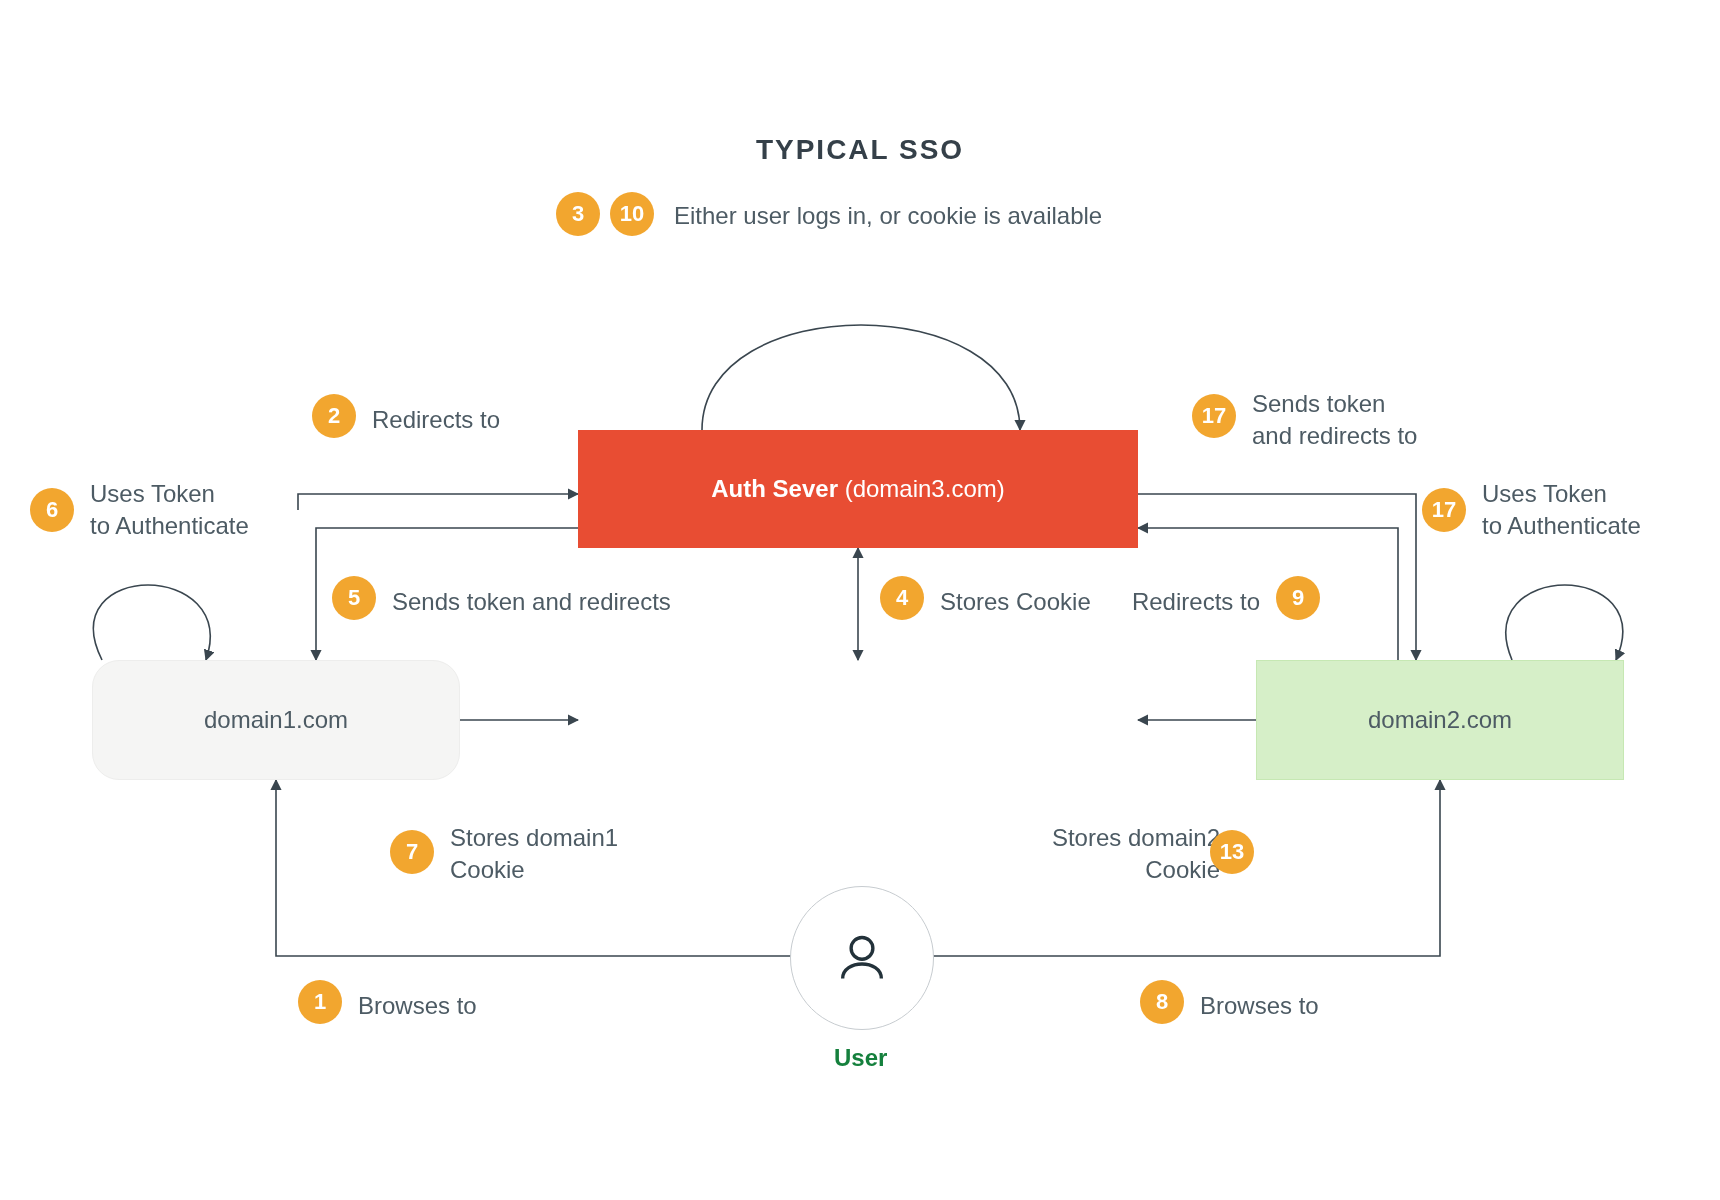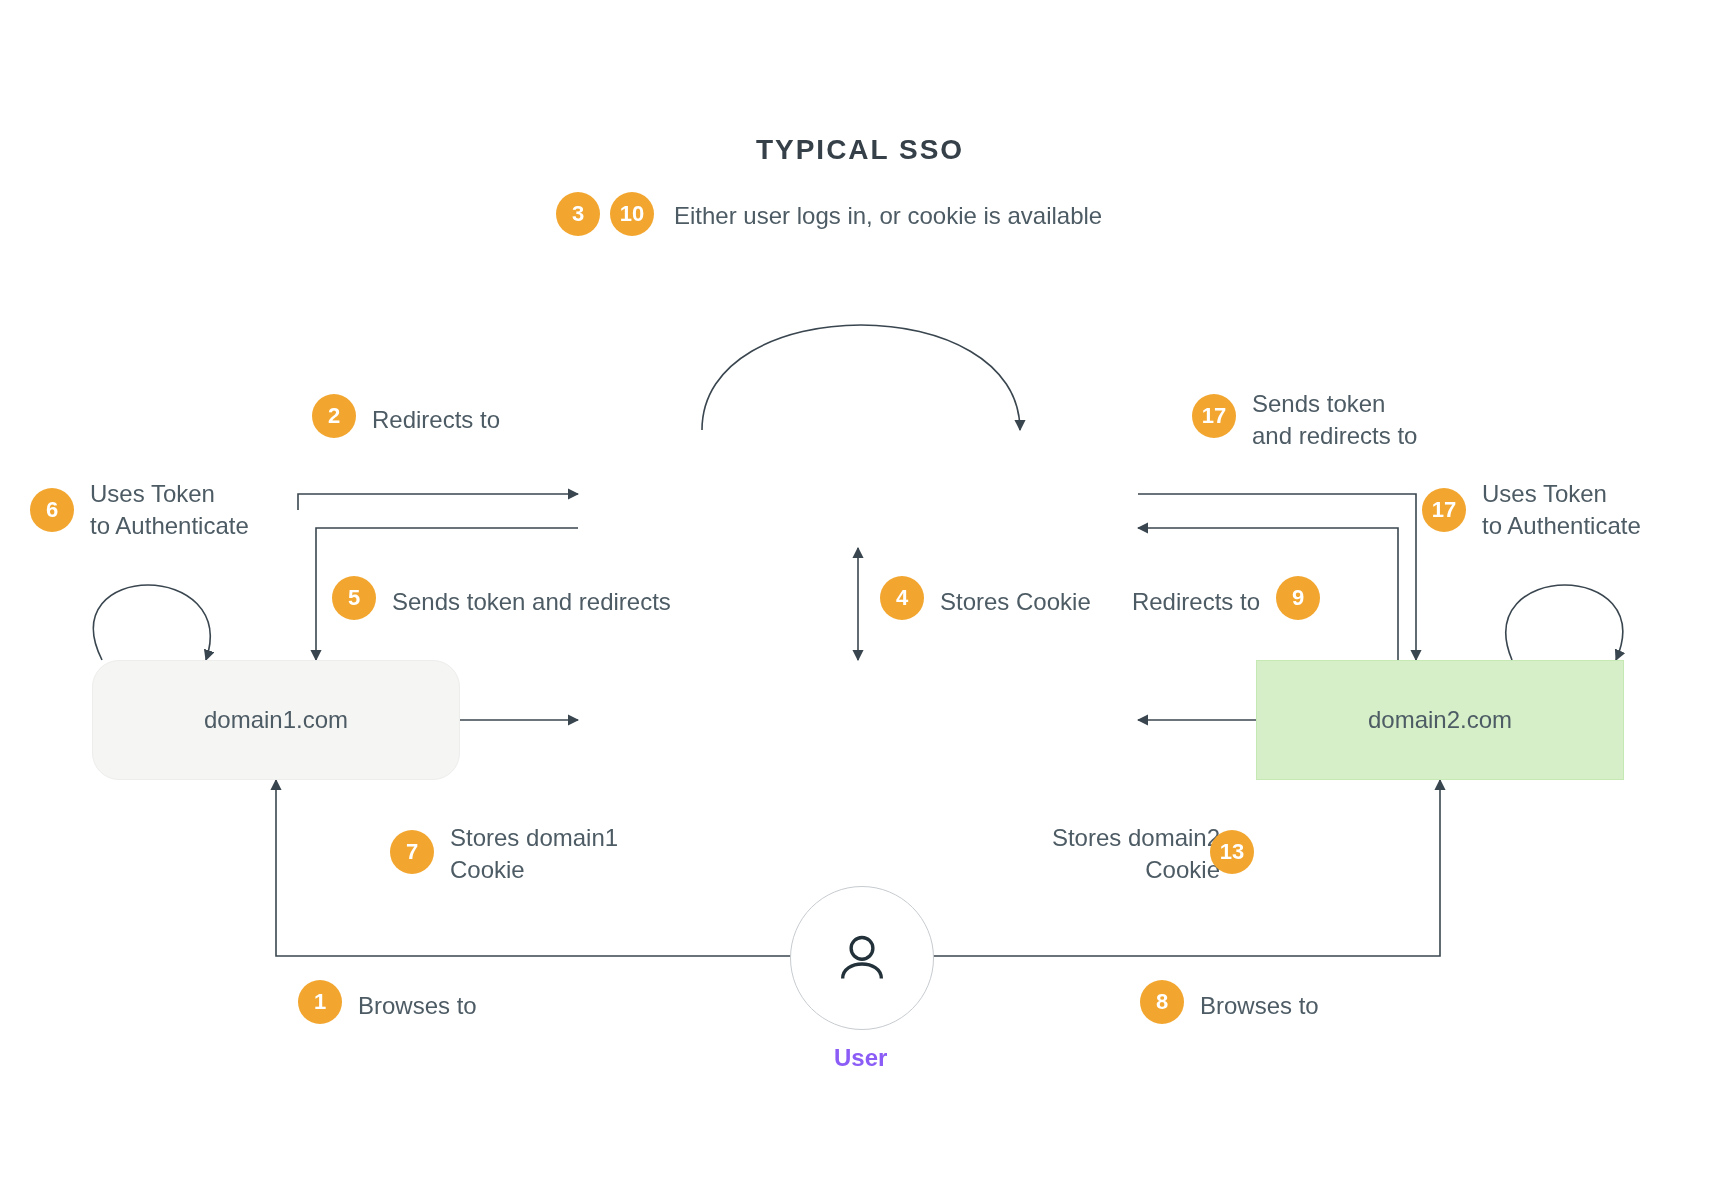--- a/index.html
+++ b/index.html
@@ -86,21 +86,21 @@
     border: 1px solid #c7ccd0;
     background: #fff;
     display: flex;
     align-items: center;
     justify-content: center;
   }
   .user-label {
     position: absolute;
     font-size: 24px;
     font-weight: 700;
-    color: #8b5cf6;
+    color: #15803d;
   }
   svg.edges {
     position: absolute;
     left: 0; top: 0;
     width: 1720px;
     height: 1200px;
     pointer-events: none;
   }
 </style>
 </head>
@@ -137,20 +137,25 @@
       <path d="M 102 660 C 52 560, 240 560, 206 660" marker-end="url(#ah)"></path>
 
       <path d="M 1512 660 C 1470 560, 1660 560, 1616 660" marker-end="url(#ah)"></path>
 
       <path d="M 792 956 L 276 956 L 276 780" marker-end="url(#ah)"></path>
 
       <path d="M 930 956 L 1440 956 L 1440 780" marker-end="url(#ah)"></path>
     </g>
   </svg>
 
+  <div class="box auth" style="left:578px; top:430px; width:560px; height:118px;">
+    <span>
+      <span>Auth Sever</span><span class="sub"> (domain3.com)</span>
+    </span>
+  </div>
 
 
   <div class="box d1" style="left:92px; top:660px; width:368px; height:120px;border-radius:27px;">
     <span>domain1.com</span>
   </div>
 
   <div class="box d2" style="left:1256px; top:660px; width:368px; height:120px;align-items:center;">
     <span>domain2.com</span>
   </div>
 

